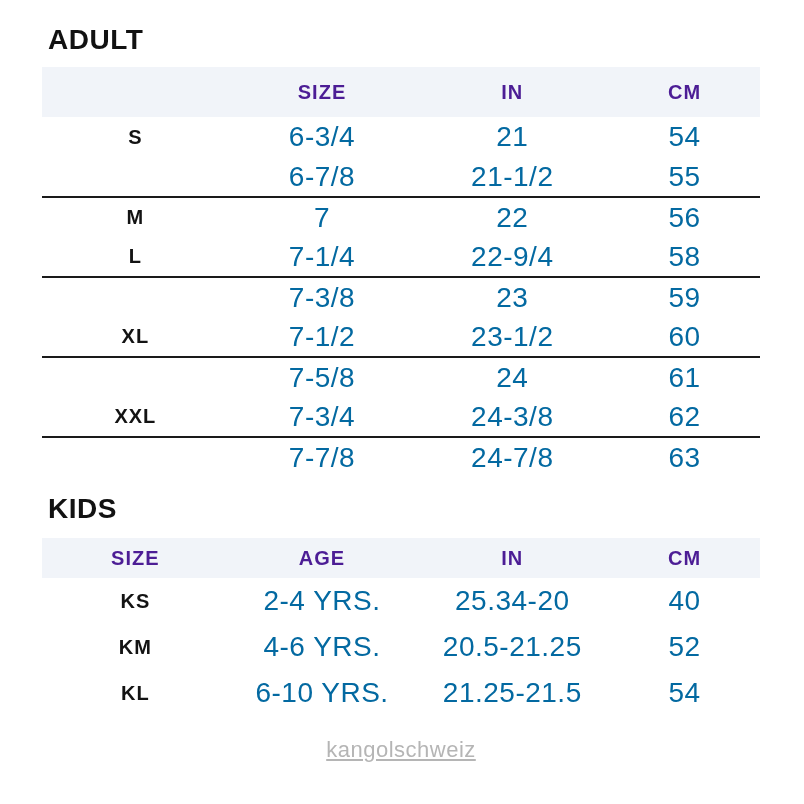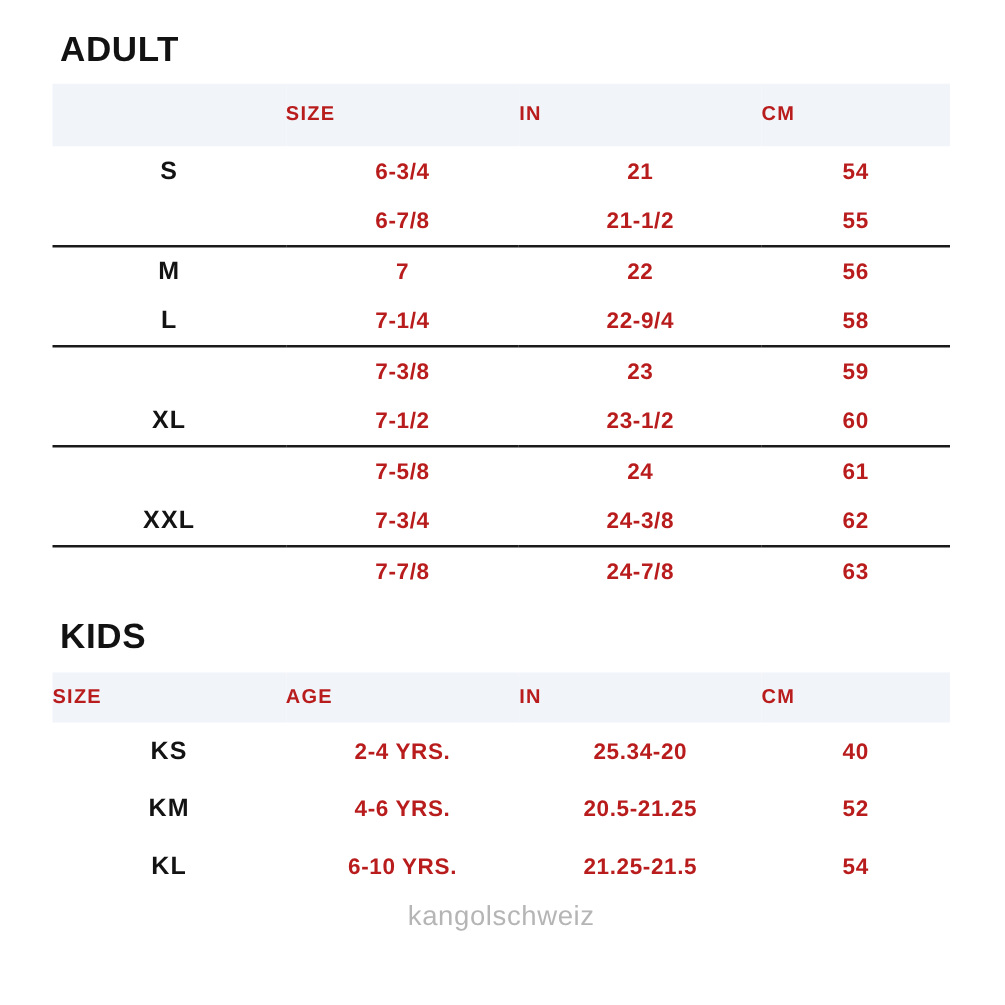--- a/index.html
+++ b/index.html
@@ -26,58 +26,59 @@
   table.adult { margin-top: 13px; }
   table.kids  { margin-top: 15px; }
 
   col.c1 { width: 26%; }
   col.c2 { width: 26%; }
   col.c3 { width: 27%; }
   col.c4 { width: 21%; }
 
   thead th {
     background: #f1f4f9;
-    font-size: 16px;
+    font-size: 20px;
     font-weight: 700;
     letter-spacing: 1px;
-    color: #b91c1c;
-    text-align: left;
+    color: #4c1d95;
+    text-align: center;
     vertical-align: middle;
   }
   table.adult thead th { height: 50px; }
   table.kids  thead th { height: 40px; }
 
   tbody td {
     text-align: center;
     vertical-align: middle;
-    font-size: 18px;
-    font-weight: 700;
-    color: #b91c1c;
+    font-size: 28px;
+    font-weight: 400;
+    color: #0369a1;
     letter-spacing: 0.5px;
   }
   table.adult tbody td { height: 40px; }
   table.kids  tbody td { height: 46px; }
 
   
   table.adult tbody tr:nth-child(even) td { border-bottom: 2px solid #1a1a1a; }
 
   td.lbl {
     font-weight: 700;
     font-size: 20px;
     color: #131313;
     letter-spacing: 1px;
   }
 
   .watermark {
     width: 718px;
     text-align: center;
-    margin-top: 4px;
+    margin-top: 21px;
     font-size: 22px;
     color: #b5b5b5;
     letter-spacing: 0.5px;
+    text-decoration: underline;
   }
 </style>
 </head>
 <body>
 
 <div class="page">
 
   <h1 class="section-title">ADULT</h1>
 
   <table class="size-table adult">

